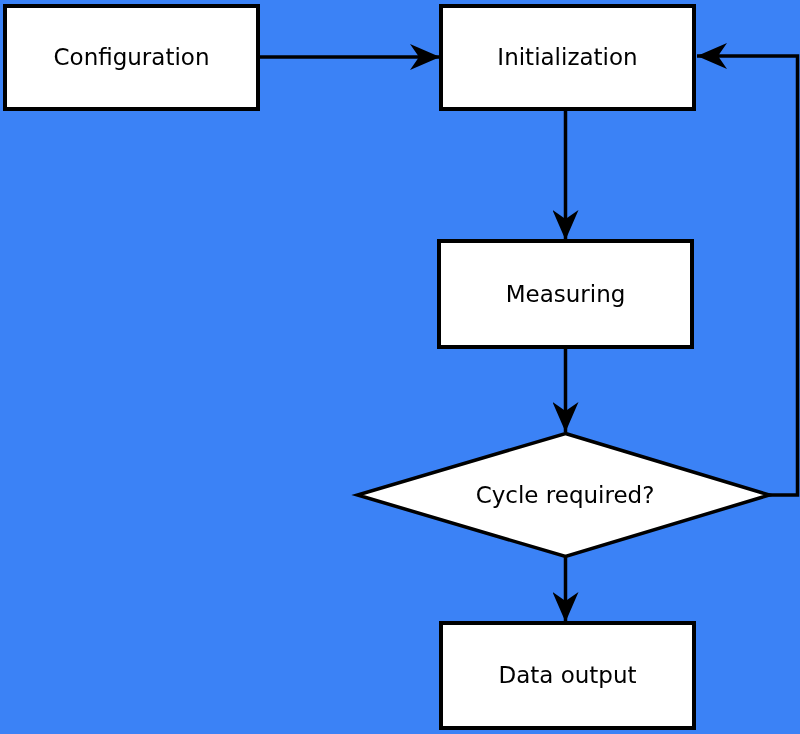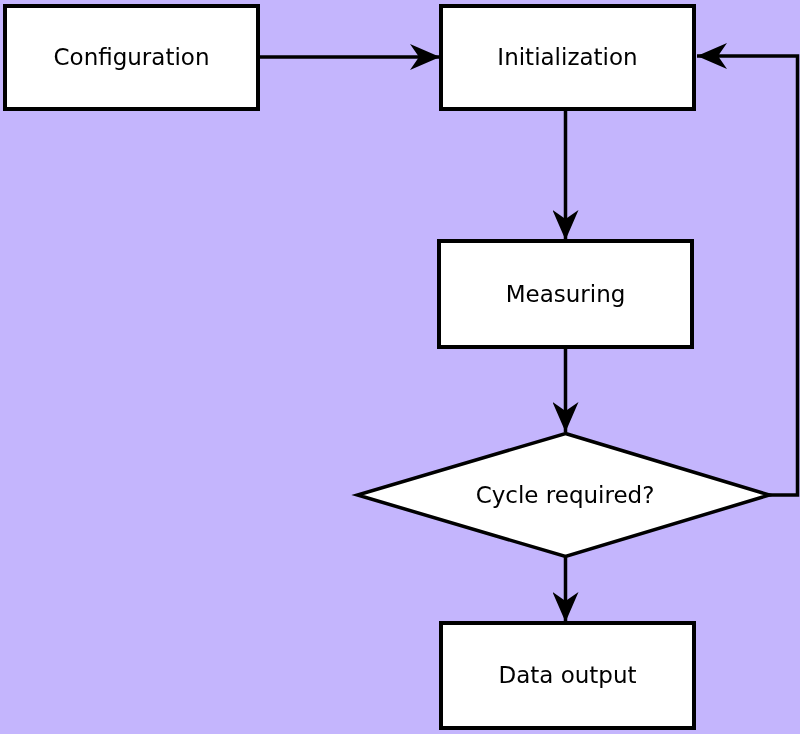--- a/index.html
+++ b/index.html
@@ -3,21 +3,21 @@
 <meta charset="utf-8">
 <style>
   html, body {
     margin: 0;
     padding: 0;
     background: #ffffff;
   }
   .canvas-wrap {
     width: 800px;
     height: 734px;
-    background: #c4b5fd;
+    background: #3b82f6;
     position: relative;
   }
   svg { display: block; }
   .node {
     fill: #ffffff;
     stroke: #000000;
     stroke-width: 4;
   }
   .decision {
     fill: #ffffff;

